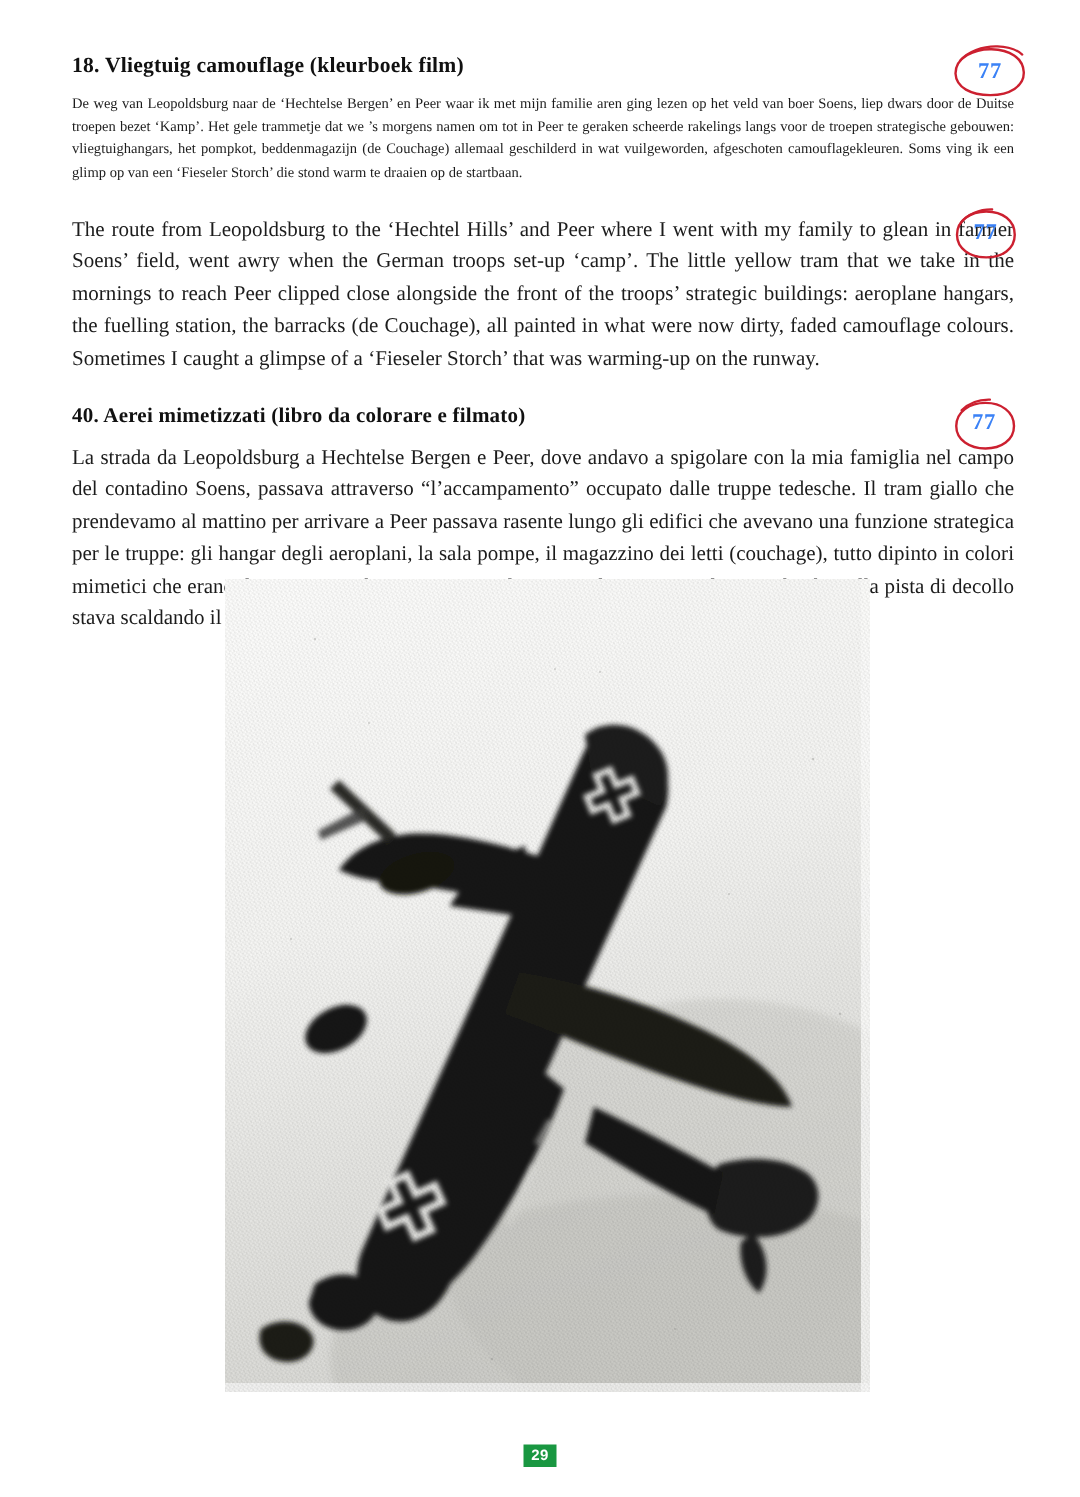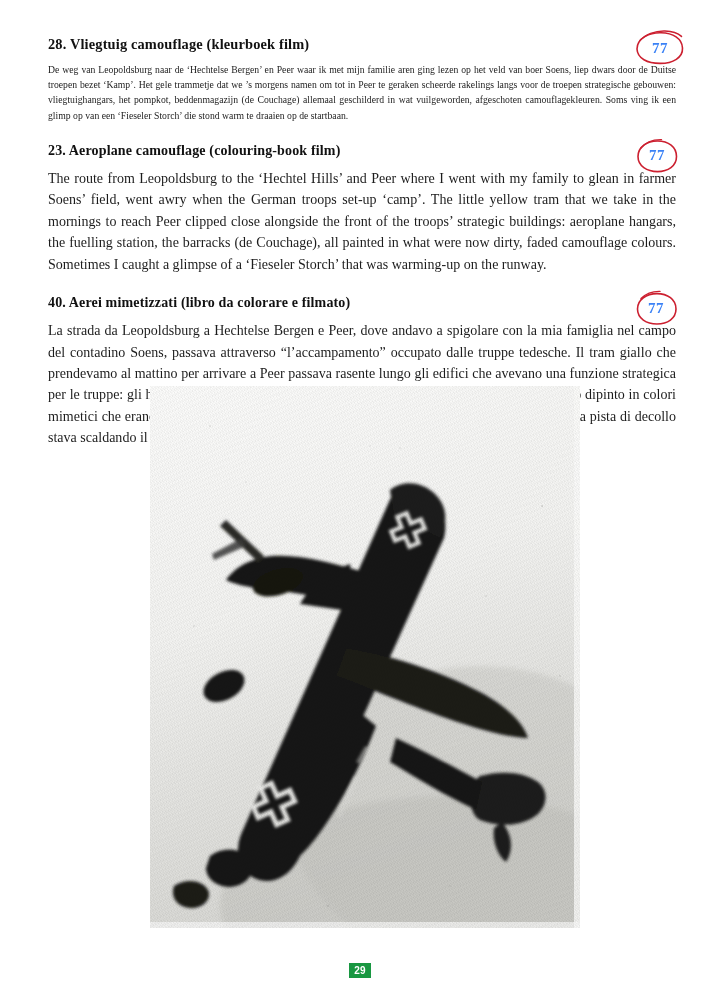--- a/index.html
+++ b/index.html
@@ -139,35 +139,34 @@
     <div class="section s1">
       <div class="pagemark pm1">
         <svg viewBox="0 0 62 40" xmlns="http://www.w3.org/2000/svg" aria-hidden="true">
           <g fill="none" stroke="#cc2030" stroke-width="1.6" stroke-linecap="round">
             <path d="M9 21 C9 10, 22 4.5, 33 4.8 C45 5.1, 54 10.5, 54.5 20 C55 29.5, 45 35.5, 32 35.4 C19.5 35.3, 9.4 30.5, 9 21 Z"></path>
             <path d="M12 12.5 C17 6.5, 27 2.6, 37 2.9 C44 3.1, 50 5.2, 53.5 8.4" stroke-width="1.5"></path>
           </g>
         </svg>
         <span class="pm-num">77</span>
       </div>
-      <h2 class="section-head">28. Vliegtuig camouflage (kleurboek film)</h2>
+      <h2 class="section-head">18. Vliegtuig camouflage (kleurboek film)</h2>
       <p class="section-body">De weg van Leopoldsburg naar de ‘Hechtelse Bergen’ en Peer waar ik met mijn familie aren ging lezen op het veld van boer Soens, liep dwars door de Duitse troepen bezet ‘Kamp’. Het gele trammetje dat we ’s morgens namen om tot in Peer te geraken scheerde rakelings langs voor de troepen strategische gebouwen: vliegtuighangars, het pompkot, beddenmagazijn (de Couchage) allemaal geschilderd in wat vuilgeworden, afgeschoten camouflagekleuren. Soms ving ik een glimp op van een ‘Fieseler Storch’ die stond warm te draaien op de startbaan.</p>
     </div>
 
     <div class="section s2" style="margin-top:20px;">
       <div class="pagemark pm2">
         <svg viewBox="0 0 62 40" xmlns="http://www.w3.org/2000/svg" aria-hidden="true">
           <g fill="none" stroke="#cc2030" stroke-width="1.6" stroke-linecap="round">
             <path d="M13 20.5 C13 11, 22 5, 32.5 5 C43.5 5, 51.5 11, 51.5 20.5 C51.5 30, 43 35.6, 32.5 35.6 C22 35.6, 13 30, 13 20.5 Z"></path>
             <path d="M15.5 12.5 C20 6.8, 28 3.4, 36.5 3.6" stroke-width="1.4"></path>
           </g>
         </svg>
         <span class="pm-num">77</span>
       </div>
-      <h2 class="section-head">23. Aeroplane camouflage (colouring-book film)</h2>
       <p class="section-body">The route from Leopoldsburg to the ‘Hechtel Hills’ and Peer where I went with my family to glean in farmer Soens’ field, went awry when the German troops set-up ‘camp’. The little yellow tram that we take in the mornings to reach Peer clipped close alongside the front of the troops’ strategic buildings: aeroplane hangars, the fuelling station, the barracks (de Couchage), all painted in what were now dirty, faded camouflage colours. Sometimes I caught a glimpse of a ‘Fieseler Storch’ that was warming-up on the runway.</p>
     </div>
 
     <div class="section s3" style="margin-top:20px;">
       <div class="pagemark pm3">
         <svg viewBox="0 0 62 40" xmlns="http://www.w3.org/2000/svg" aria-hidden="true">
           <g fill="none" stroke="#cc2030" stroke-width="1.6" stroke-linecap="round">
             <path d="M13.5 21 C13.5 11.5, 22.5 5.6, 33 5.6 C43.5 5.6, 52 11.5, 52 21 C52 30.4, 43.5 36, 33 36 C22.5 36, 13.5 30.4, 13.5 21 Z"></path>
             <path d="M17 10.5 C22 5.6, 29 3.2, 36 3.4" stroke-width="1.4"></path>
           </g>

